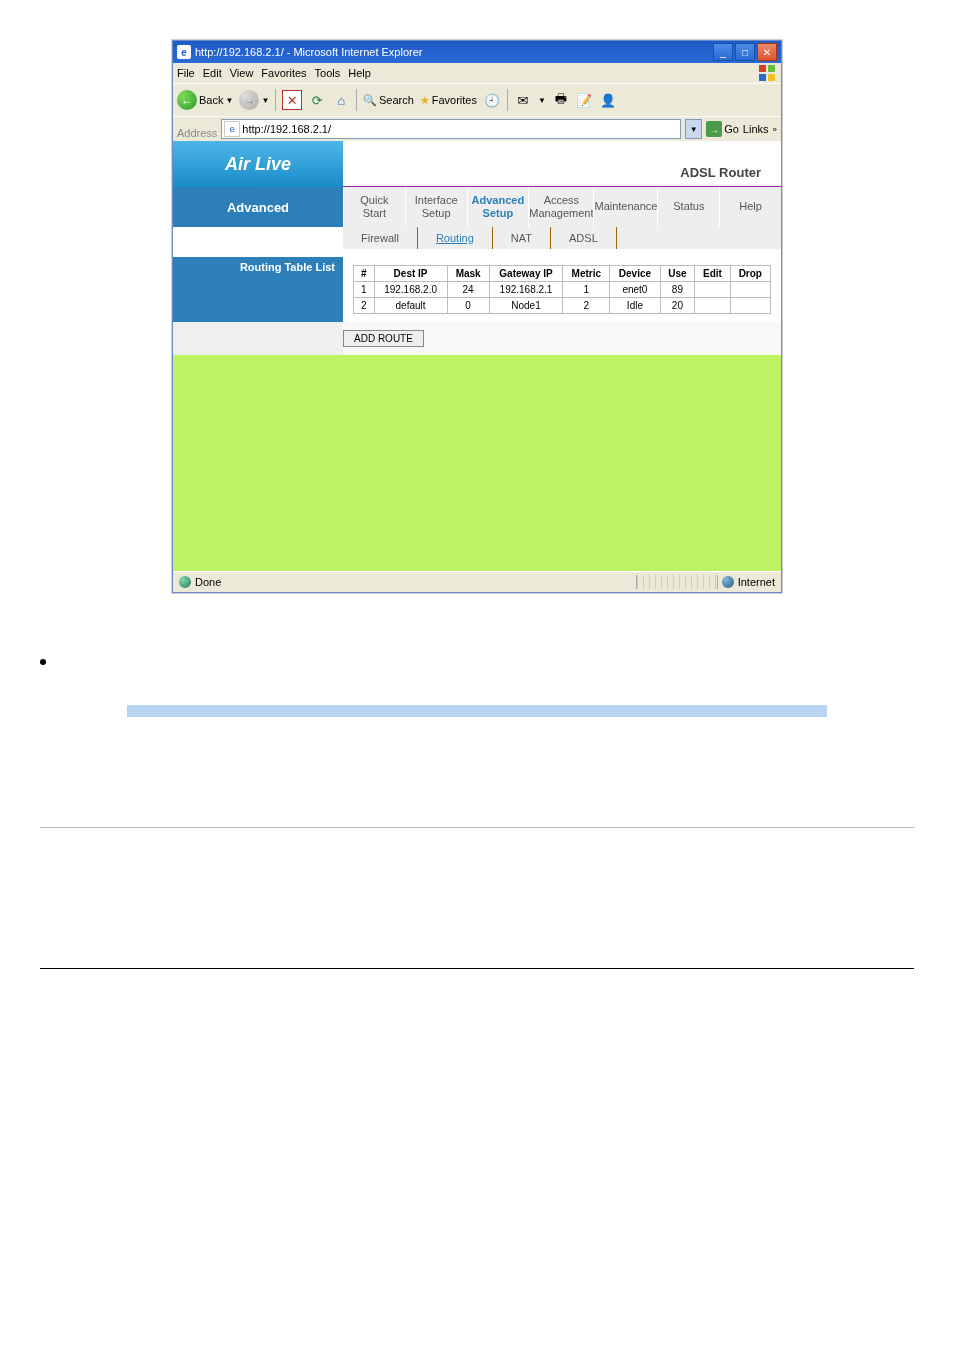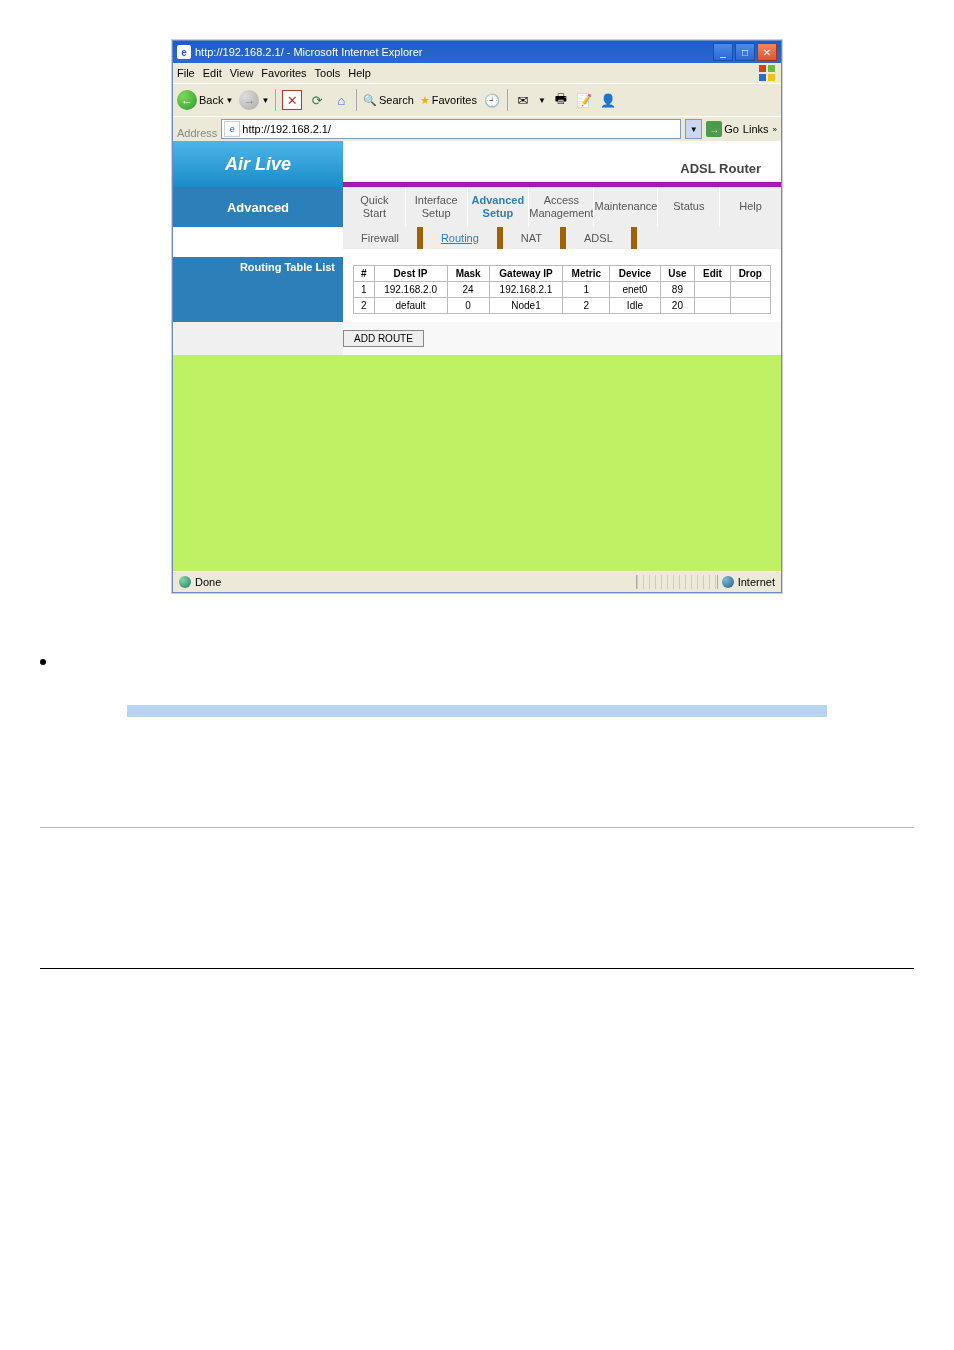--- a/index.html
+++ b/index.html
@@ -103,33 +103,33 @@
     background:linear-gradient(to bottom,#4db5e8,#1a8cc8);
     display:flex;align-items:center;justify-content:center;
     color:#fff;font-style:italic;font-weight:bold;font-size:18px;
   }
   .product-cell{
     flex:1;
     background:#fff;
     display:flex;align-items:flex-end;justify-content:flex-end;
     padding:0 20px 6px 0;
     color:#444;font-size:13px;font-weight:bold;
-    border-bottom:5px solid #a21caf;
+    border-bottom:1px solid #a21caf;
   }
   .tabs-row{display:flex;height:40px;}
   .left-nav{
     width:170px;background:#2c7fb8;color:#fff;font-weight:bold;font-size:13px;
     display:flex;align-items:center;justify-content:center;
   }
   .tab{flex:1;display:flex;flex-direction:column;align-items:center;justify-content:center;font-size:11px;color:#555;border-left:1px solid #fff;background:#eee;line-height:1.2;}
   .tab.active{color:#2c7fb8;font-weight:bold;}
   .subtabs{display:flex;height:22px;}
   .left-spacer{width:170px;background:#fff;}
   .subtab-wrap{flex:1;display:flex;background:#eee;}
-  .subtab{padding:0 18px;display:flex;align-items:center;font-size:11px;color:#555;border-right:6px solid #a16207;}
+  .subtab{padding:0 18px;display:flex;align-items:center;font-size:11px;color:#555;border-right:1px solid #a16207;}
   .subtab.active{color:#2c7fb8;text-decoration:underline;}
   .gap-row{height:8px;background:#fff;}
   .section-row{display:flex;}
   .section-label{width:170px;background:#2c7fb8;color:#fff;font-size:11px;font-weight:bold;text-align:right;padding:4px 8px;box-sizing:border-box;}
   .section-body{flex:1;background:#fff;padding:8px 10px;}
   table.rtable{border-collapse:collapse;width:100%;font-size:10px;}
   table.rtable th, table.rtable td{border:1px solid #bbb;padding:2px 6px;text-align:center;}
   table.rtable th{font-weight:bold;background:#fff;}
   .btn-row{display:flex;}
   .btn-left{width:170px;background:#f0f0f0;}

